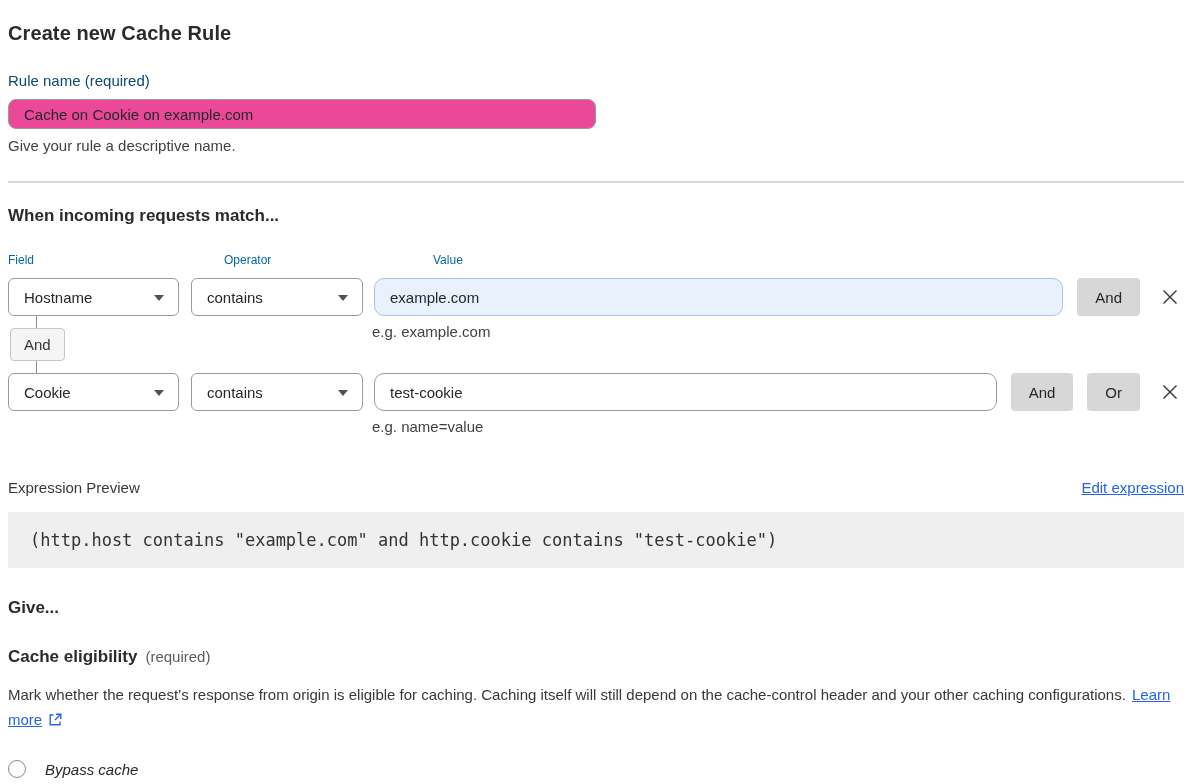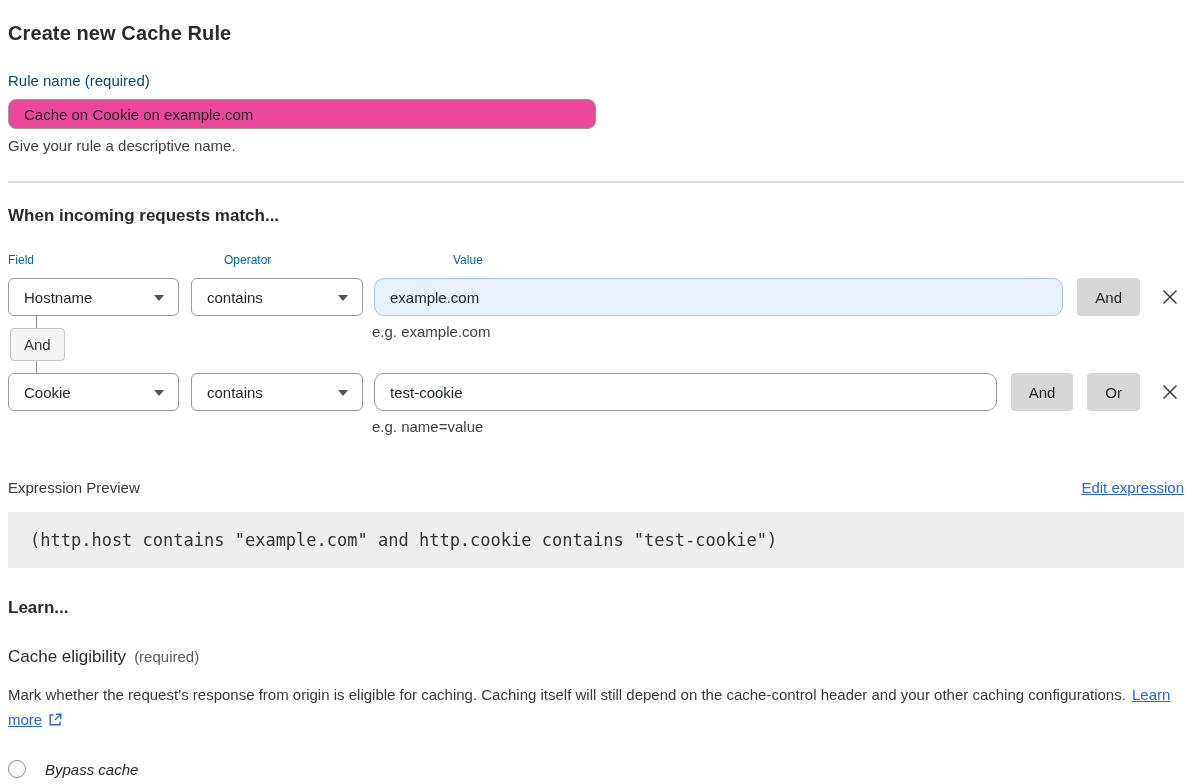--- a/index.html
+++ b/index.html
@@ -25,21 +25,21 @@
   }
   .help-text { font-size: 15px; color: #3f4245; margin-top: 8px; }
 
   .divider { border: none; border-top: 2px solid #dadada; margin-top: 27px; }
 
   .section-heading { font-size: 17px; font-weight: 700; color: #2b2b2b; margin-top: 23px; }
 
   .col-headers { display: flex; margin-top: 27px; font-size: 12px; color: #0369a1; gap: 35px; }
   .col-field { width: 171px; }
   .col-operator { width: 172px; margin-left: 10px; }
-  .col-value { margin-left: 22px; }
+  .col-value { margin-left: 2px; }
 
   .match-row { display: flex; align-items: center; margin-top: 11px; height: 38px; }
   .select {
     position: relative; width: 171px; height: 38px;
     border: 1px solid #9a9a9a; border-radius: 6px;
     background: #fff; display: flex; align-items: center;
     padding: 0 15px; font-size: 15px; color: #24282b; cursor: pointer;
   }
   .select.operator { width: 172px; margin-left: 12px; }
   .caret {
@@ -86,21 +86,21 @@
   .code-block {
     margin-top: 16px; height: 56px; background: #efefef;
     display: flex; align-items: center; padding: 0 22px;
     font-family: "DejaVu Sans Mono", monospace; font-size: 17px; color: #303336;
     white-space: pre; overflow: hidden;
   }
 
   .then-heading { font-size: 17px; font-weight: 700; color: #2b2b2b; margin-top: 30px; }
 
   .eligibility-heading { margin-top: 29px; display: flex; align-items: baseline; }
-  .eligibility-title { font-size: 17px; font-weight: 400; color: #2b2b2b; }
+  .eligibility-title { font-size: 17px; font-weight: 700; color: #2b2b2b; }
   .required-note { font-size: 15px; color: #595d60; margin-left: 8px; }
 
   .description { margin-top: 15px; font-size: 15px; line-height: 25px; color: #36393a; max-width: 1176px; }
   .description .link { margin-left: 2px; }
   .ext-icon { vertical-align: -2px; margin-left: 6px; }
 
   .radio-row { display: flex; align-items: center; margin-top: 0; height: 18px; cursor: pointer; font-style: italic; }
   .radio-row.first { margin-top: 28px; }
   .radio-circle {
     width: 18px; height: 18px; border-radius: 50%;
@@ -177,21 +177,21 @@
   <div class="row-hint">e.g. name=value</div>
 
   <div class="expr-header">
     <span class="expr-label">Expression Preview</span>
     <a class="link">Edit expression</a>
   </div>
   <div class="code-block">
     <code>(http.host contains "example.com" and http.cookie contains "test-cookie")</code>
   </div>
 
-  <h2 class="then-heading">Learn...</h2>
+  <h2 class="then-heading">Give...</h2>
 
   <div class="eligibility-heading">
     <span class="eligibility-title">Cache eligibility</span>
     <span class="required-note">(required)</span>
   </div>
 
   <p class="description"><span>Mark whether the request’s response from origin is eligible for caching. Caching itself will still depend on the cache-control header and your other caching configurations.</span>
     <a class="link"><span>Learn more</span><svg class="ext-icon" width="15" height="15" viewBox="0 0 15 15">
       <path d="M5.5 3 H2.2 V12.8 H12 V9.5" fill="none" stroke="#2563eb" stroke-width="1.4"></path>
       <path d="M8 2.2 H12.8 V7" fill="none" stroke="#2563eb" stroke-width="1.4"></path>

